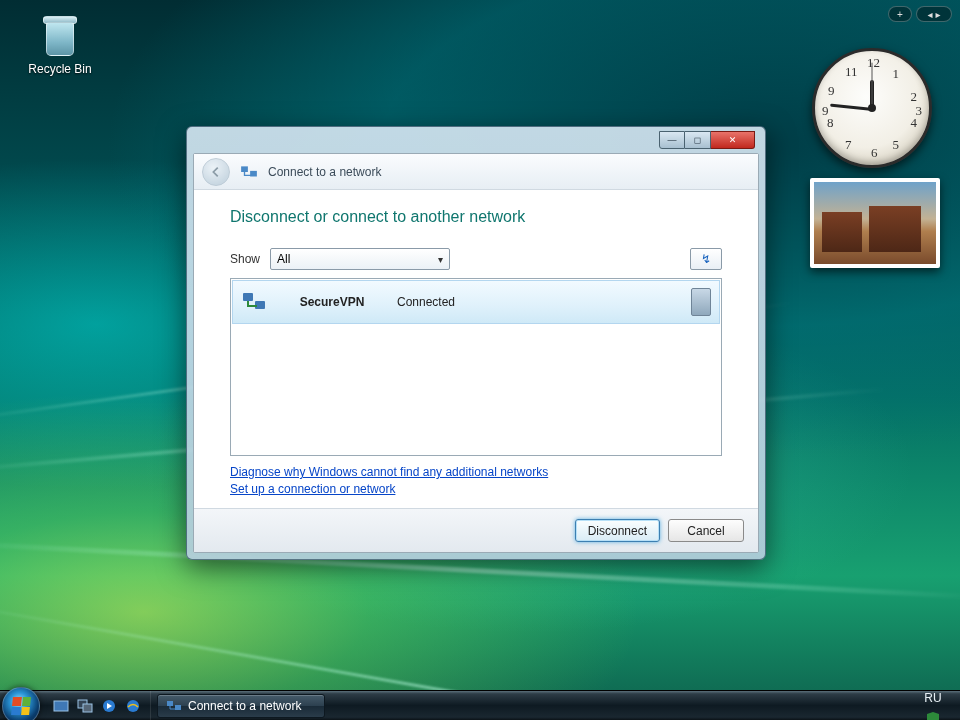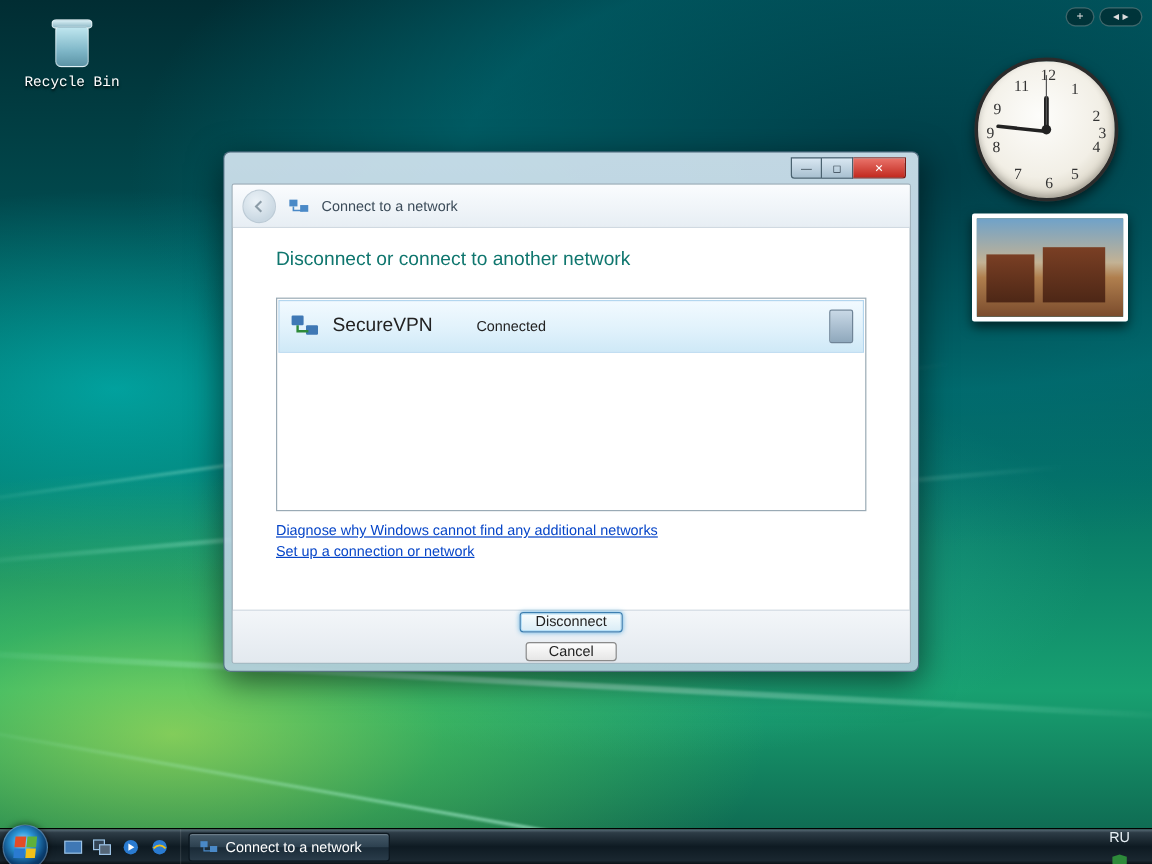--- a/index.html
+++ b/index.html
@@ -17,21 +17,21 @@
 }
 .ray { position:absolute; background:linear-gradient(90deg, transparent, rgba(190,255,230,0.55), transparent); transform-origin:left center; filter:blur(1px); }
 
 
 .recycle-wrap { position:absolute; left:20px; top:8px; width:80px; text-align:center; cursor:pointer; }
 .recycle-bin { width:48px; height:52px; margin:0 auto 2px; position:relative; }
 .bin-body { position:absolute; left:10px; top:14px; width:28px; height:34px; border-radius:3px 3px 5px 5px;
   background:linear-gradient(180deg,#bfe6ef 0%, #7fb7c8 60%, #5c94a6 100%); border:1px solid rgba(255,255,255,0.5); }
 .bin-lid { position:absolute; left:7px; top:8px; width:34px; height:8px; border-radius:4px/3px;
   background:linear-gradient(180deg,#d8eff5,#8cb7c5); border:1px solid rgba(255,255,255,0.5); }
-.recycle-label { color:#fff; font-size:12px; text-shadow:0 1px 2px rgba(0,0,0,0.9);font-family:Liberation Mono, monospace; }
+.recycle-label { color:#fff; font-size:12px; text-shadow:0 1px 2px rgba(0,0,0,0.9); }
 
 
 .sidebar-controls { position:absolute; right:8px; top:6px; display:flex; gap:4px; }
 .mini-btn { height:16px; border-radius:8px; background:rgba(0,0,0,0.35); border:1px solid rgba(255,255,255,0.25); display:flex; align-items:center; justify-content:center; color:#ddd; font-size:10px; }
 .clock-gadget { position:absolute; right:28px; top:48px; width:120px; height:120px; }
 .clock-face { width:120px; height:120px; border-radius:50%;
   background:radial-gradient(circle at 45% 40%, #fdfdfb 0%, #f2efe6 55%, #d6d0c0 80%, #b8b39f 100%);
   border:3px solid #2b2b2b; box-shadow:0 4px 10px rgba(0,0,0,0.6), inset 0 -3px 6px rgba(0,0,0,0.25); position:relative; }
 .clock-num { position:absolute; font-size:13px; font-family:Georgia,serif; color:#333; }
 .hand { position:absolute; left:50%; top:50%; transform-origin:left center; background:#222; height:3px; border-radius:2px; }
@@ -60,26 +60,26 @@
 .body { position:absolute; left:0; right:0; top:36px; bottom:44px; padding:18px 36px 8px; }
 .heading { color:#0f766e; font-size:16px; font-weight:400; margin-bottom:22px; }
 .show-row { display:flex; align-items:center; gap:10px; }
 .show-label { font-size:12px; color:#333; }
 .select { flex:0 0 180px; height:22px; border:1px solid #8a9aa8; background:linear-gradient(180deg,#fff,#ebf1f6); font-size:12px; padding:0 20px 0 6px; display:flex; align-items:center; position:relative; cursor:pointer; border-radius:2px; }
 .select::after { content:"▾"; position:absolute; right:6px; color:#333; font-size:10px; }
 .refresh-btn { margin-left:auto; width:32px; height:22px; border:1px solid #8a9aa8; border-radius:2px; background:linear-gradient(180deg,#fff,#e9eff5); display:flex; align-items:center; justify-content:center; cursor:pointer; color:#1560bd; font-size:12px; }
 .list-box { margin-top:8px; border:1px solid #9aaab5; height:178px; background:#fff; }
 .net-row { height:44px; border:1px solid #b3d6ef; margin:1px; background:linear-gradient(180deg,#f2faff,#dff1fb 60%,#cfe9f7); display:flex; align-items:center; padding:0 8px; gap:10px; cursor:pointer; }
 .net-icon { width:26px; height:26px; }
-.net-name { font-size:16px; font-weight:normal; color:#222; width:110px; }
+.net-name { font-size:12px; font-weight:bold; color:#222; width:110px;text-align:center; }
 .net-status { font-size:12px; color:#222; }
 .server-icon { margin-left:auto; width:20px; height:28px; background:linear-gradient(180deg,#c8d8e6,#8fa8bc); border:1px solid #6f8497; border-radius:2px; }
 .links { margin-top:8px; }
 .links a { display:block; color:#0645c8; font-size:12px; line-height:17px; text-decoration:underline; cursor:pointer; width:fit-content; }
-.footer { position:absolute; left:0; right:0; bottom:0; height:44px; background:linear-gradient(180deg,#f3f6f9,#e3e9ef); border-top:1px solid #d0d9e1; display:flex; align-items:center; justify-content:flex-end; gap:8px; padding:1px 14px;flex-direction:column; }
+.footer { position:absolute; left:0; right:0; bottom:0; height:44px; background:linear-gradient(180deg,#f3f6f9,#e3e9ef); border-top:1px solid #d0d9e1; display:flex; align-items:center; justify-content:flex-end; gap:8px; padding:1px 14px; }
 .btn { min-width:76px; height:23px; padding:0 12px; font-size:12px; color:#222; border:1px solid #8a8a8a; border-radius:3px; background:linear-gradient(180deg,#fdfdfd,#e6e6e6); cursor:pointer; display:flex; align-items:center; justify-content:center; }
 .btn.primary { border:1px solid #3c7fb1; box-shadow:0 0 0 1px #b6e0f7 inset, 0 0 4px rgba(60,160,220,0.8); background:linear-gradient(180deg,#fafefe,#d9ecf6); }
 
 
 .taskbar { position:absolute; left:0; right:0; bottom:0; height:30px;
   background:linear-gradient(180deg,#5b6f7a 0%, #2d3c46 10%, #0e1a22 50%, #1a2730 90%, #0b1217 100%);
   border-top:1px solid #000; display:flex; align-items:center; }
 .start-orb { width:38px; height:38px; margin:-4px 4px -4px 2px; border-radius:50%;
   background:radial-gradient(circle at 45% 38%, #9fe2ff 0%, #2a94d6 30%, #0a3d6e 65%, #041f3b 100%);
   border:1px solid rgba(255,255,255,0.25); box-shadow:0 0 6px rgba(0,0,0,0.6); position:relative; cursor:pointer; display:flex; align-items:center; justify-content:center; }
@@ -163,20 +163,29 @@
           <rect x="1" y="3" width="6" height="5" fill="#4a89c7"></rect>
           <rect x="9" y="7" width="6" height="5" fill="#4a89c7"></rect>
           <path d="M4 8 v3 h7" stroke="#4a89c7" stroke-width="1.2" fill="none"></path>
         </svg>
       <div class="hdr-title">Connect to a network</div>
     </div>
 
     <div class="body">
       <div class="heading">Disconnect or connect to another network</div>
 
+      <div class="show-row">
+        <span class="show-label">Show</span>
+        <div class="select">
+          <span>All</span>
+        </div>
+        <div class="refresh-btn">
+          <span>↯</span>
+        </div>
+      </div>
 
       <div class="list-box">
         <div class="net-row">
           <svg class="net-icon" viewBox="0 0 26 26">
             <rect x="2" y="4" width="10" height="8" rx="1" fill="#3f78b5"></rect>
             <rect x="14" y="12" width="10" height="8" rx="1" fill="#3f78b5"></rect>
             <path d="M7 12 v5 h9" stroke="#2d8a3a" stroke-width="2" fill="none"></path>
           </svg>
           <span class="net-name">SecureVPN</span>
           <span class="net-status">Connected</span>

